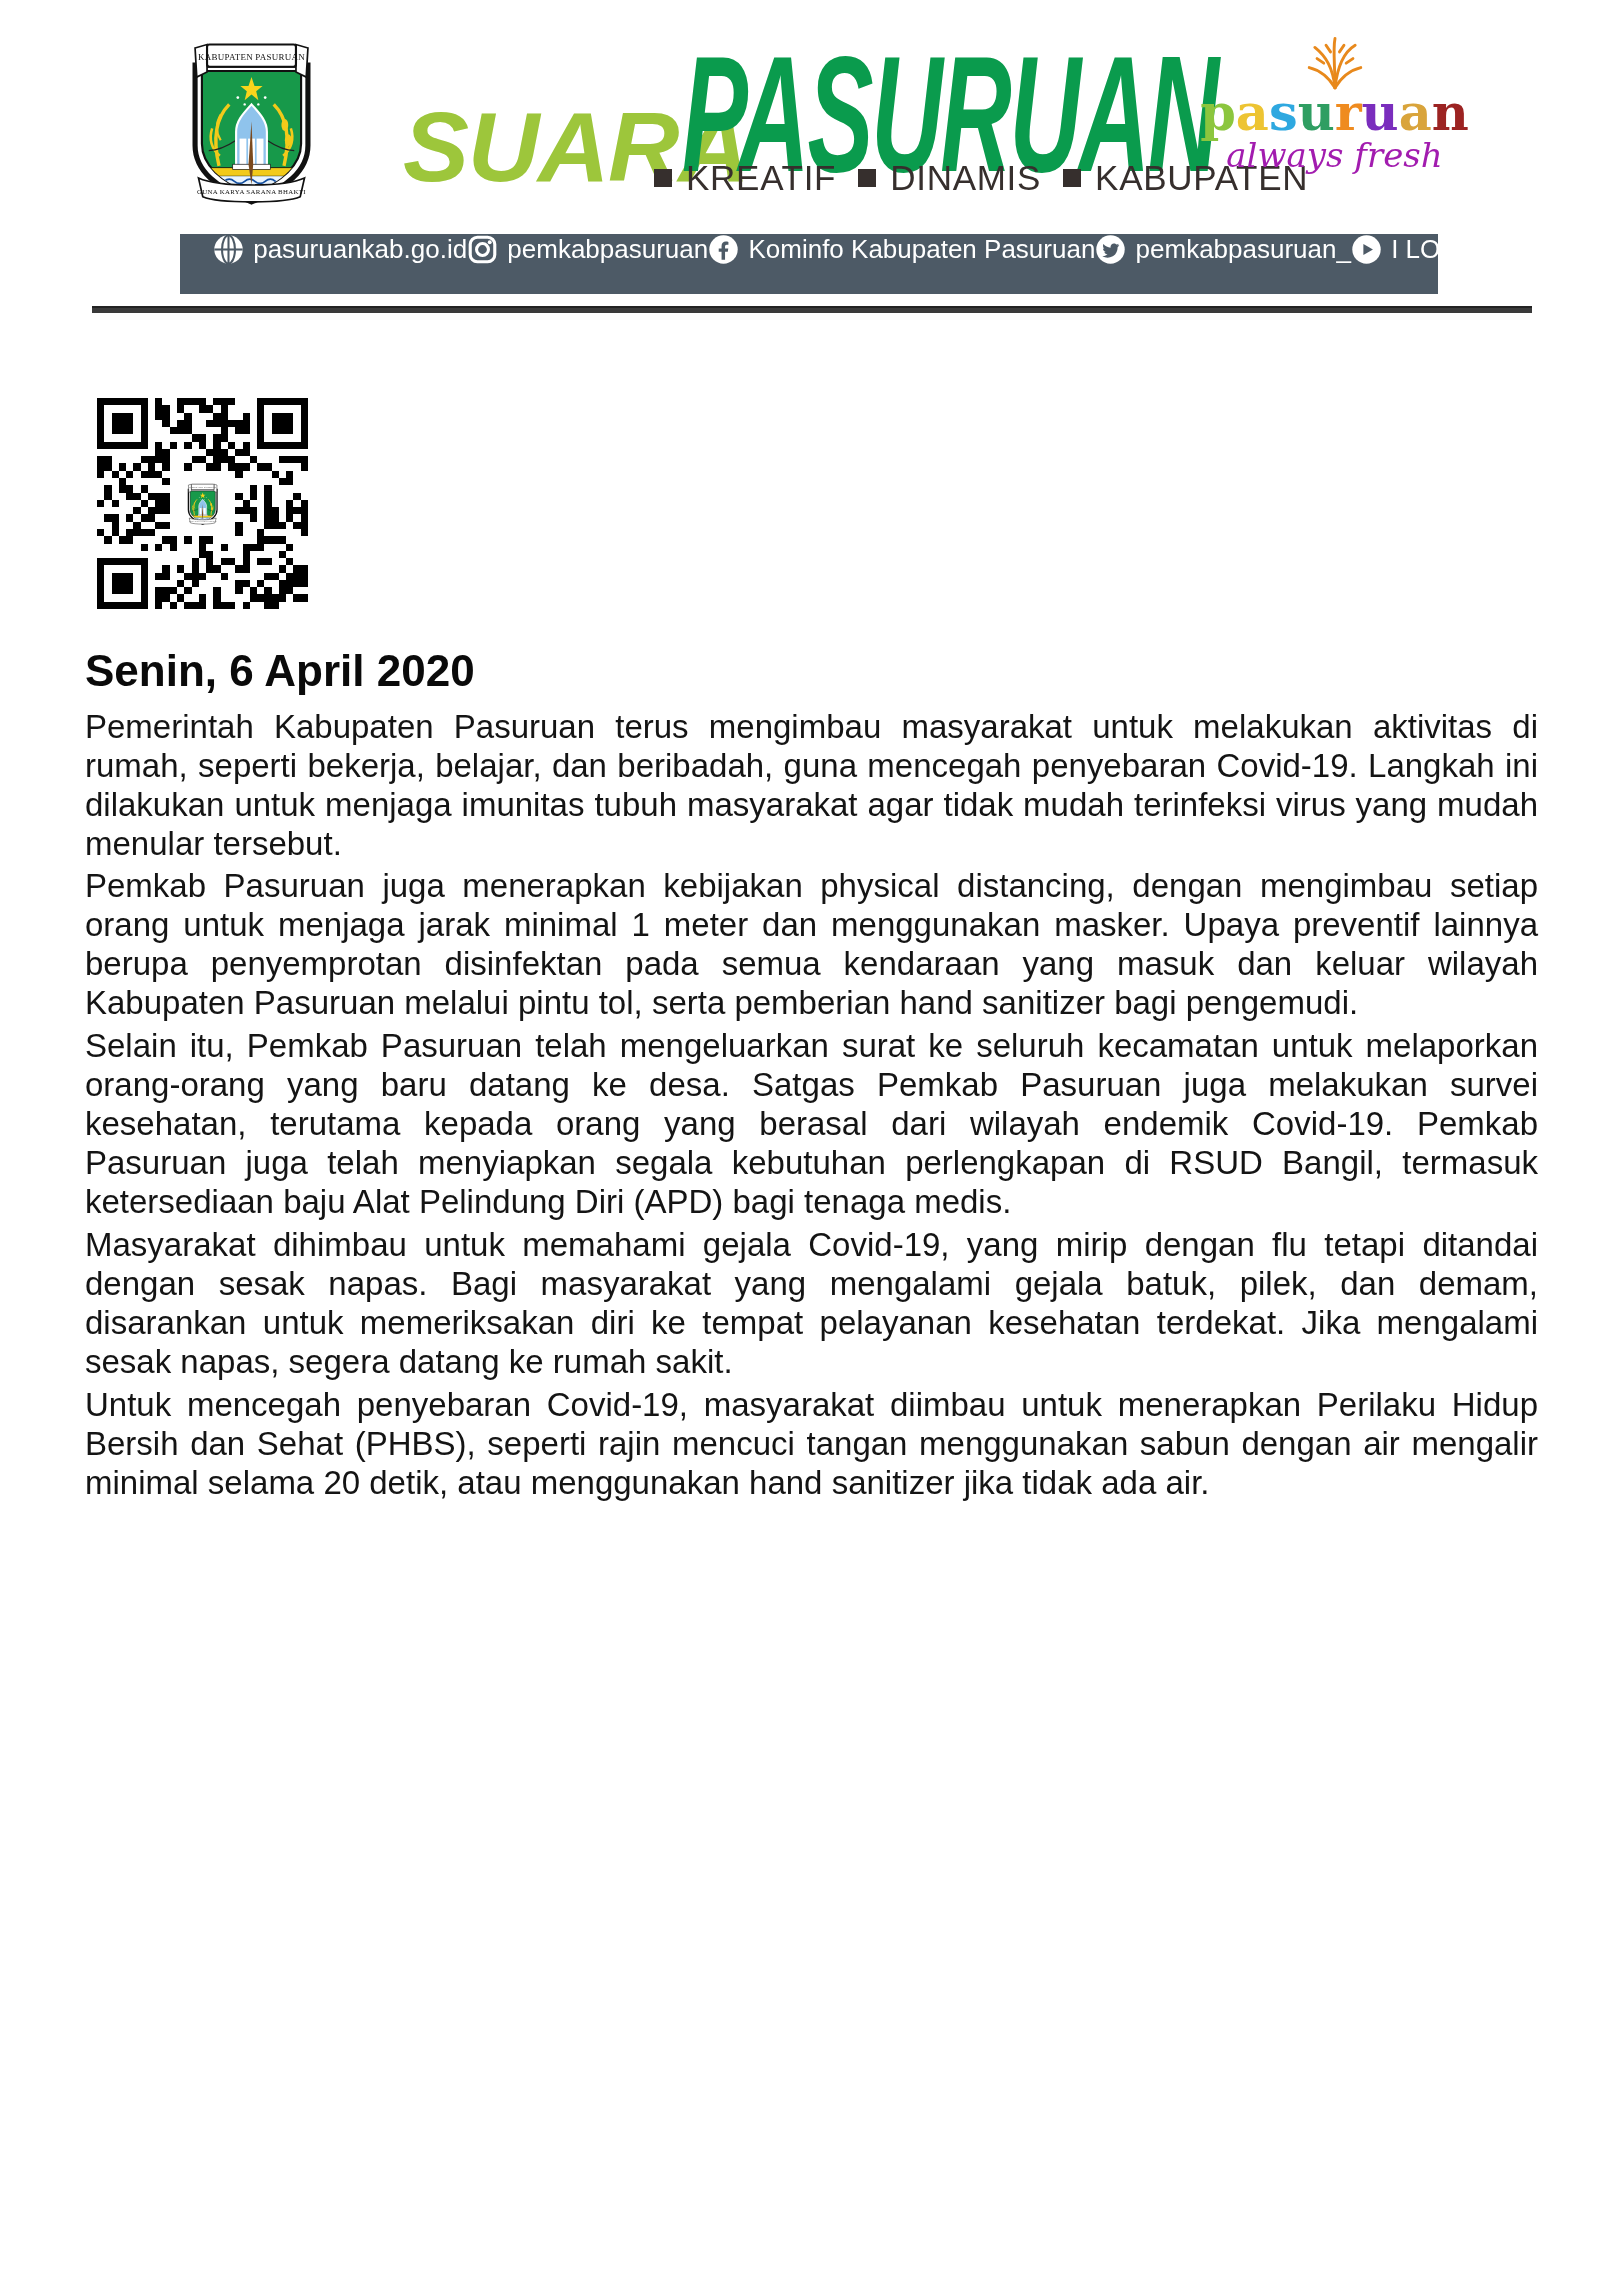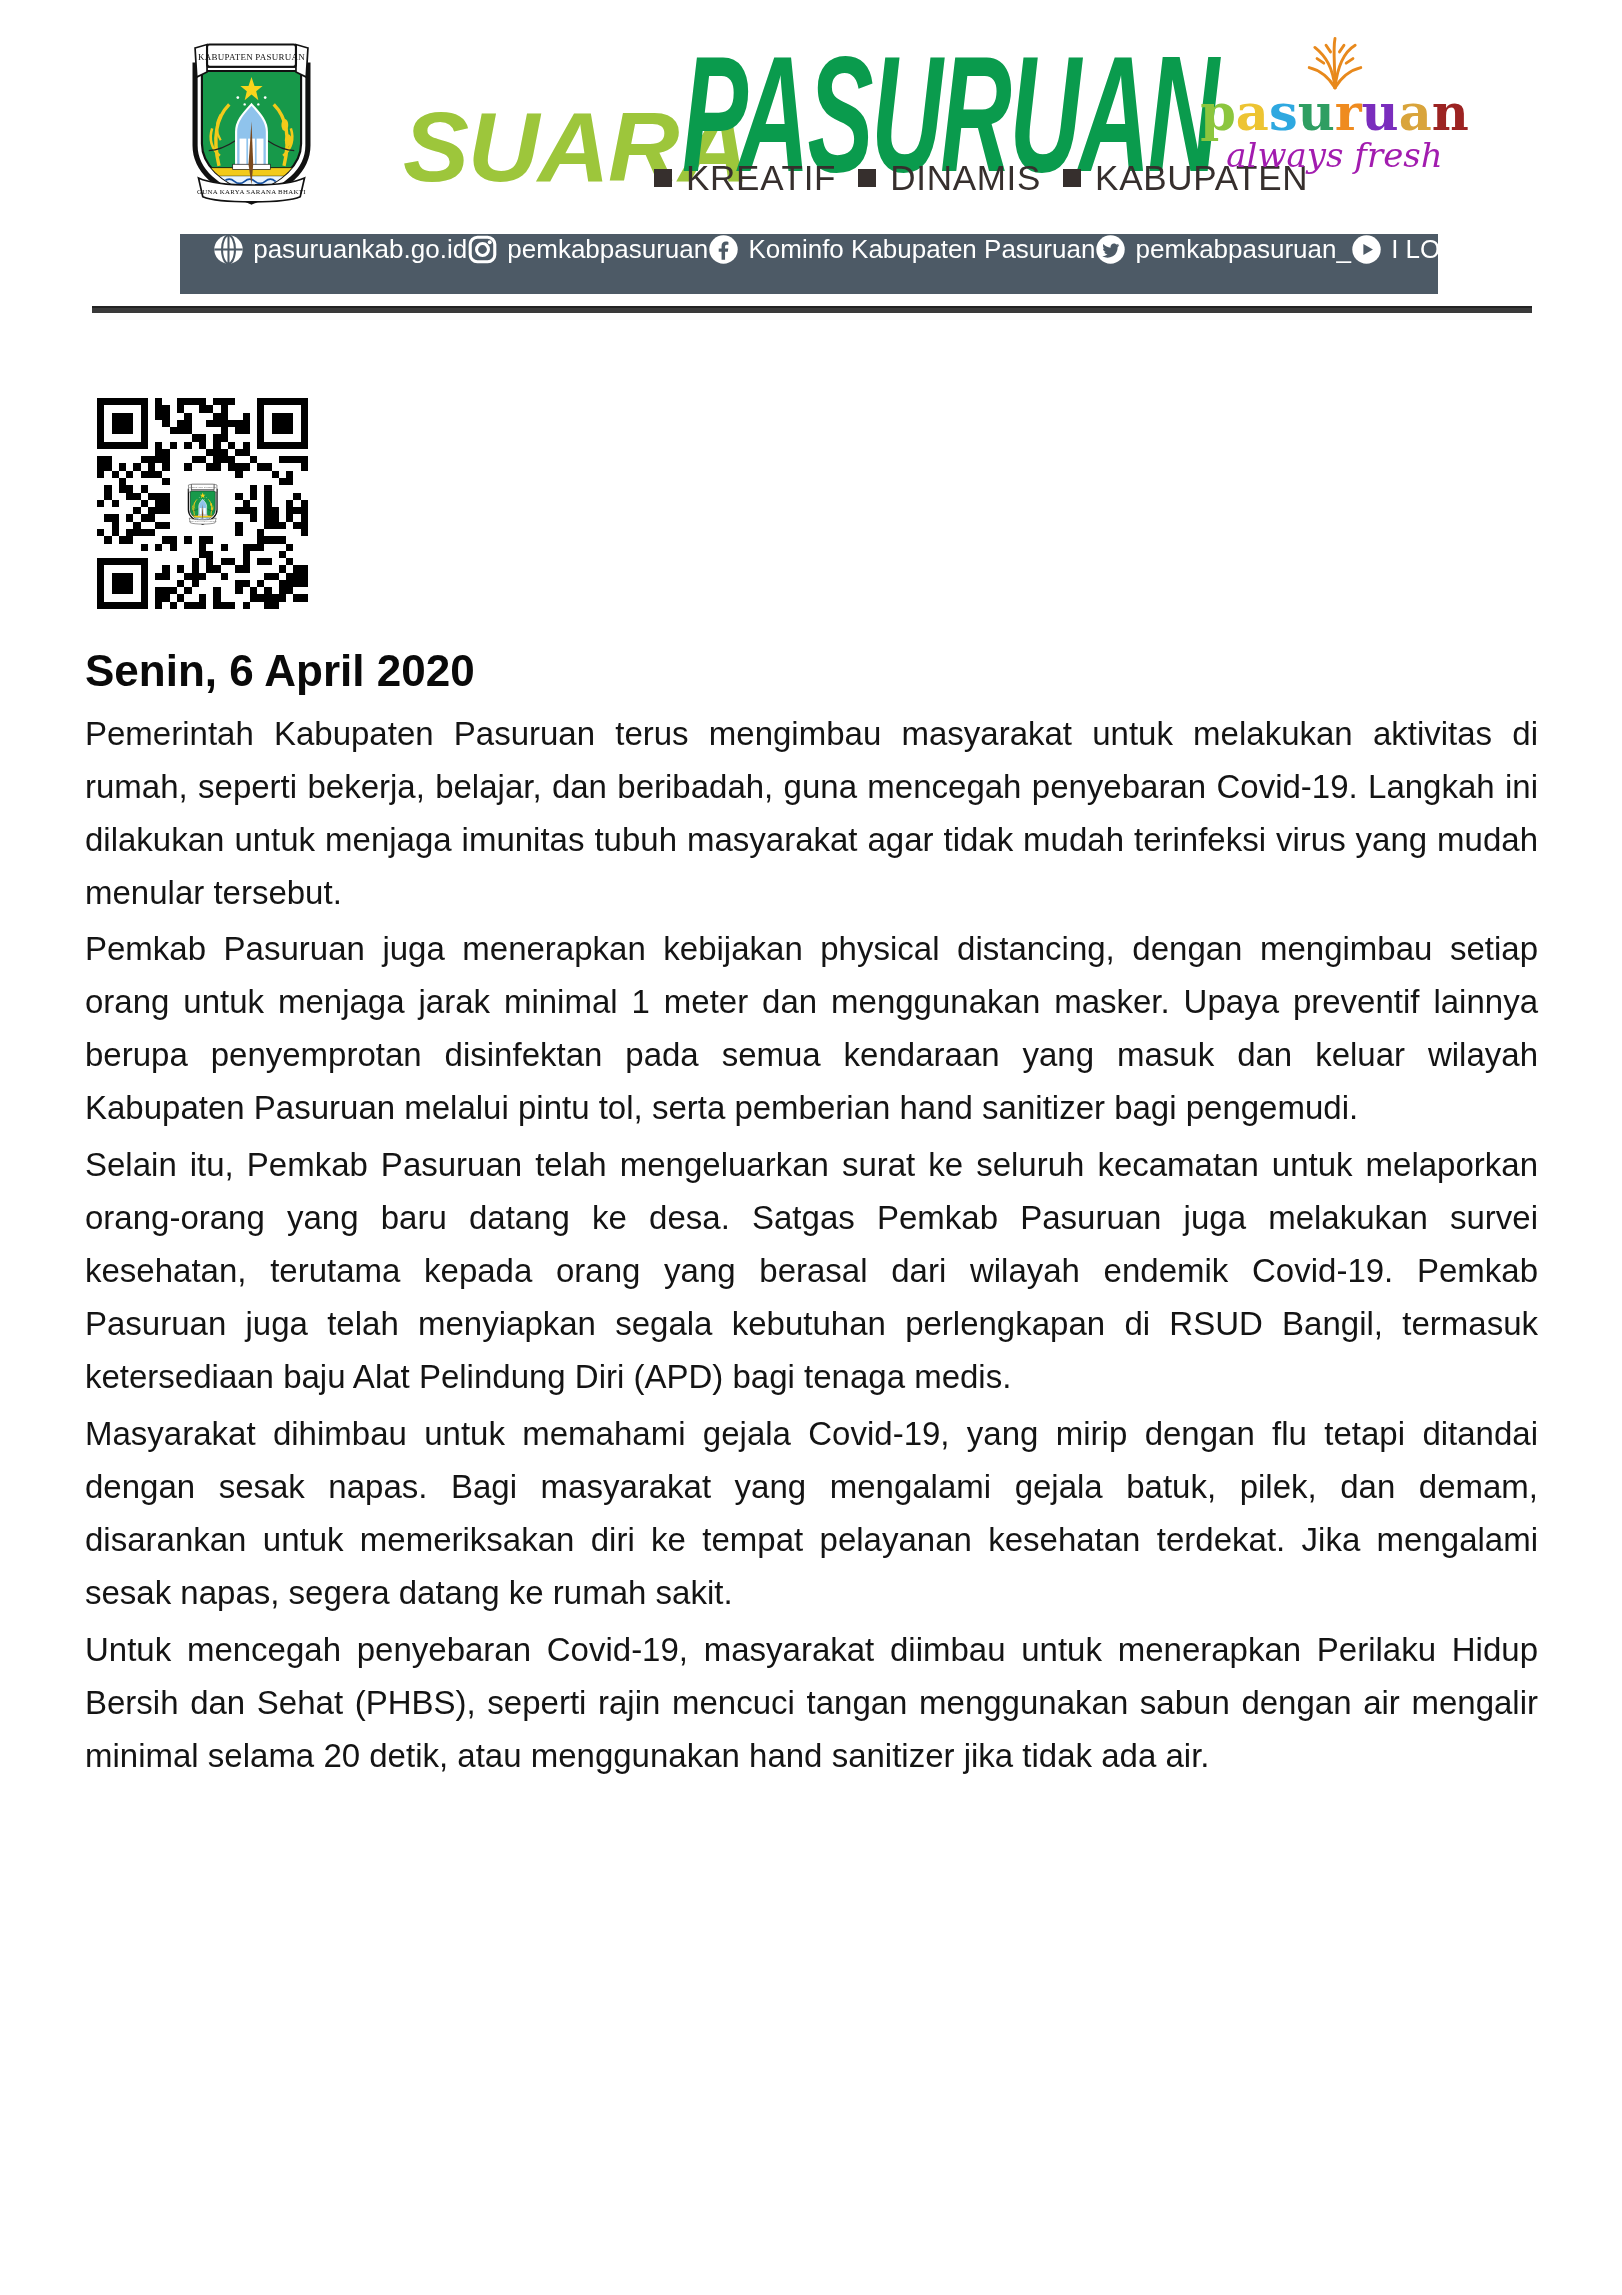--- a/index.html
+++ b/index.html
@@ -53,21 +53,21 @@
     max-width:1407px; margin:0 auto; text-align:center; font-weight:700;
     font-size:57px; line-height:1.14; color:#050505;
   }
   .qr-wrap { position:relative; width:211px; height:211px; margin:22px 0 0 97px; }
   .qr-wrap svg.qr { width:100%; height:100%; display:block; }
   .qr-logo { position:absolute; left:50%; top:50%; width:46px; height:47px;
     transform:translate(-50%,-50%); background:#fff; padding:1.3px; }
   .qr-logo svg { width:100%; height:100%; display:block; }
   .date-line { margin:37px 0 0 85px; font-size:44px; font-weight:700; color:#0a0a0a; }
   .paras { margin:10.5px 85px 0 85px; }
-  .paras p { font-size:33px; line-height:53px; text-align:justify; color:#141414;
+  .paras p { font-size:33px; line-height:39px; text-align:justify; color:#141414;
     margin-bottom:3.9px; }
   .footnote { margin:7.9px 85px 0 85px; font-size:28px; font-style:italic; color:#7e7e7e; }
 </style>
 </head>
 <body>
 
 <div class="page">
 
   <div class="header">
 

